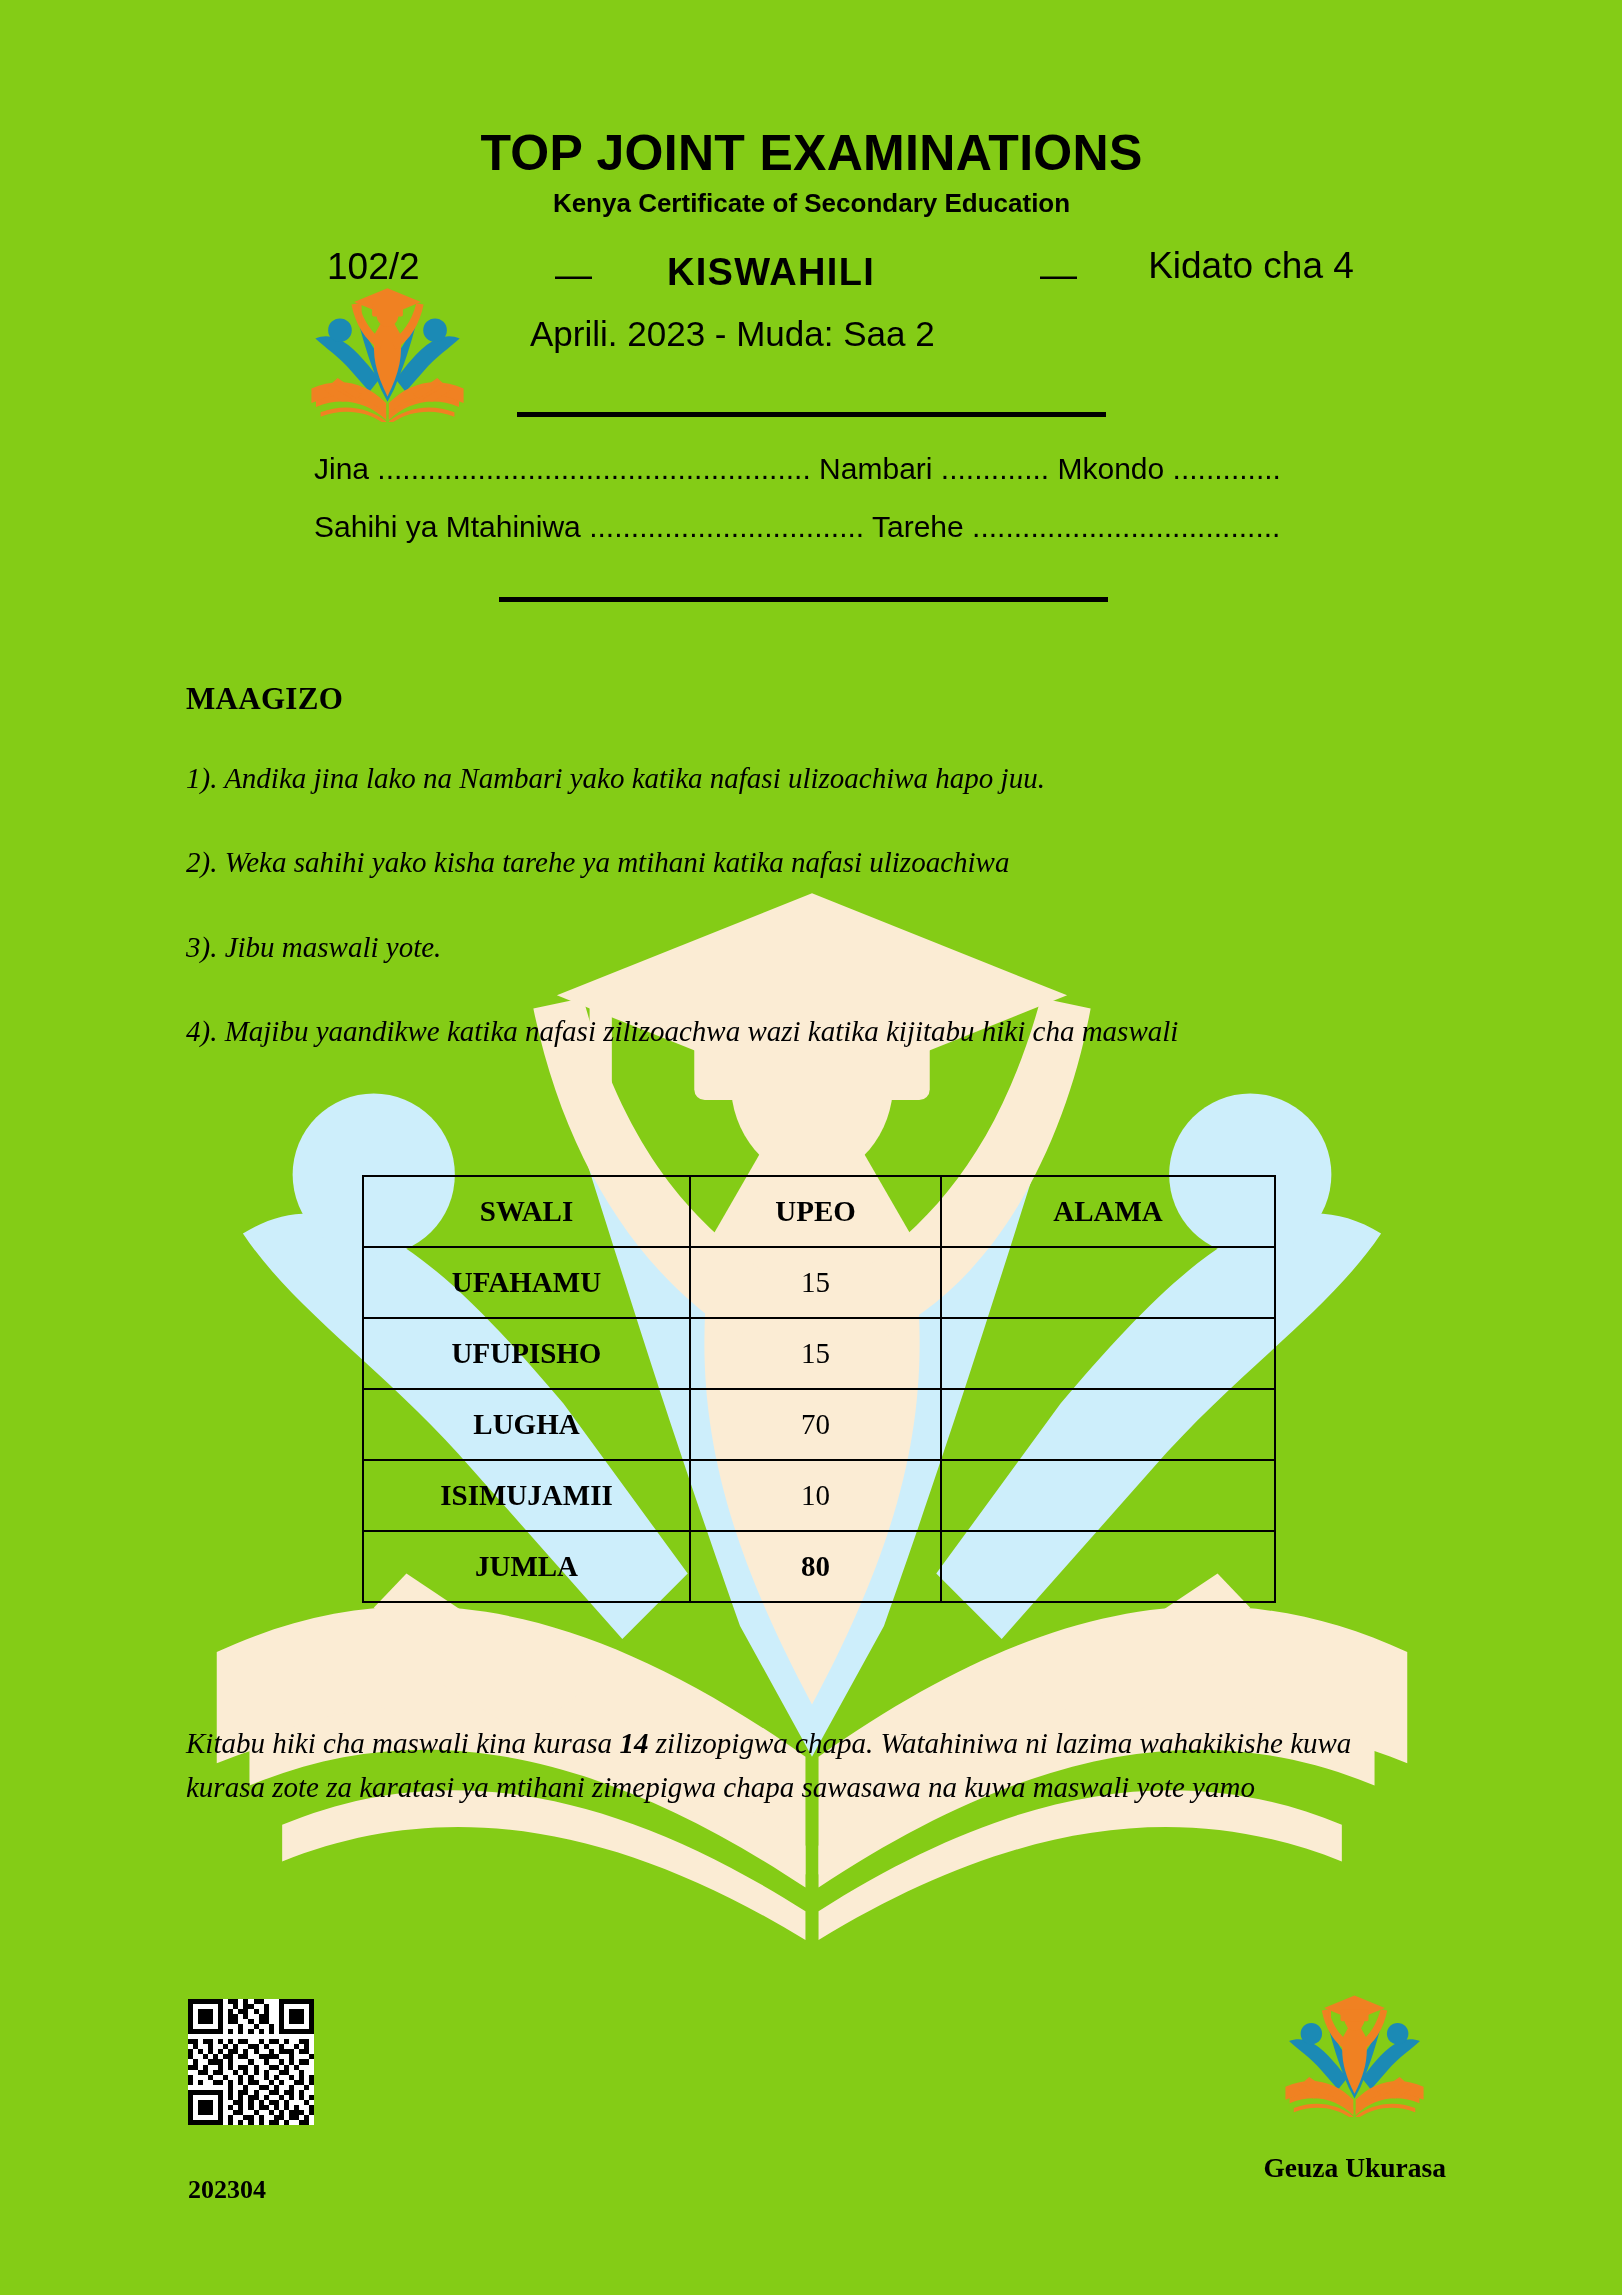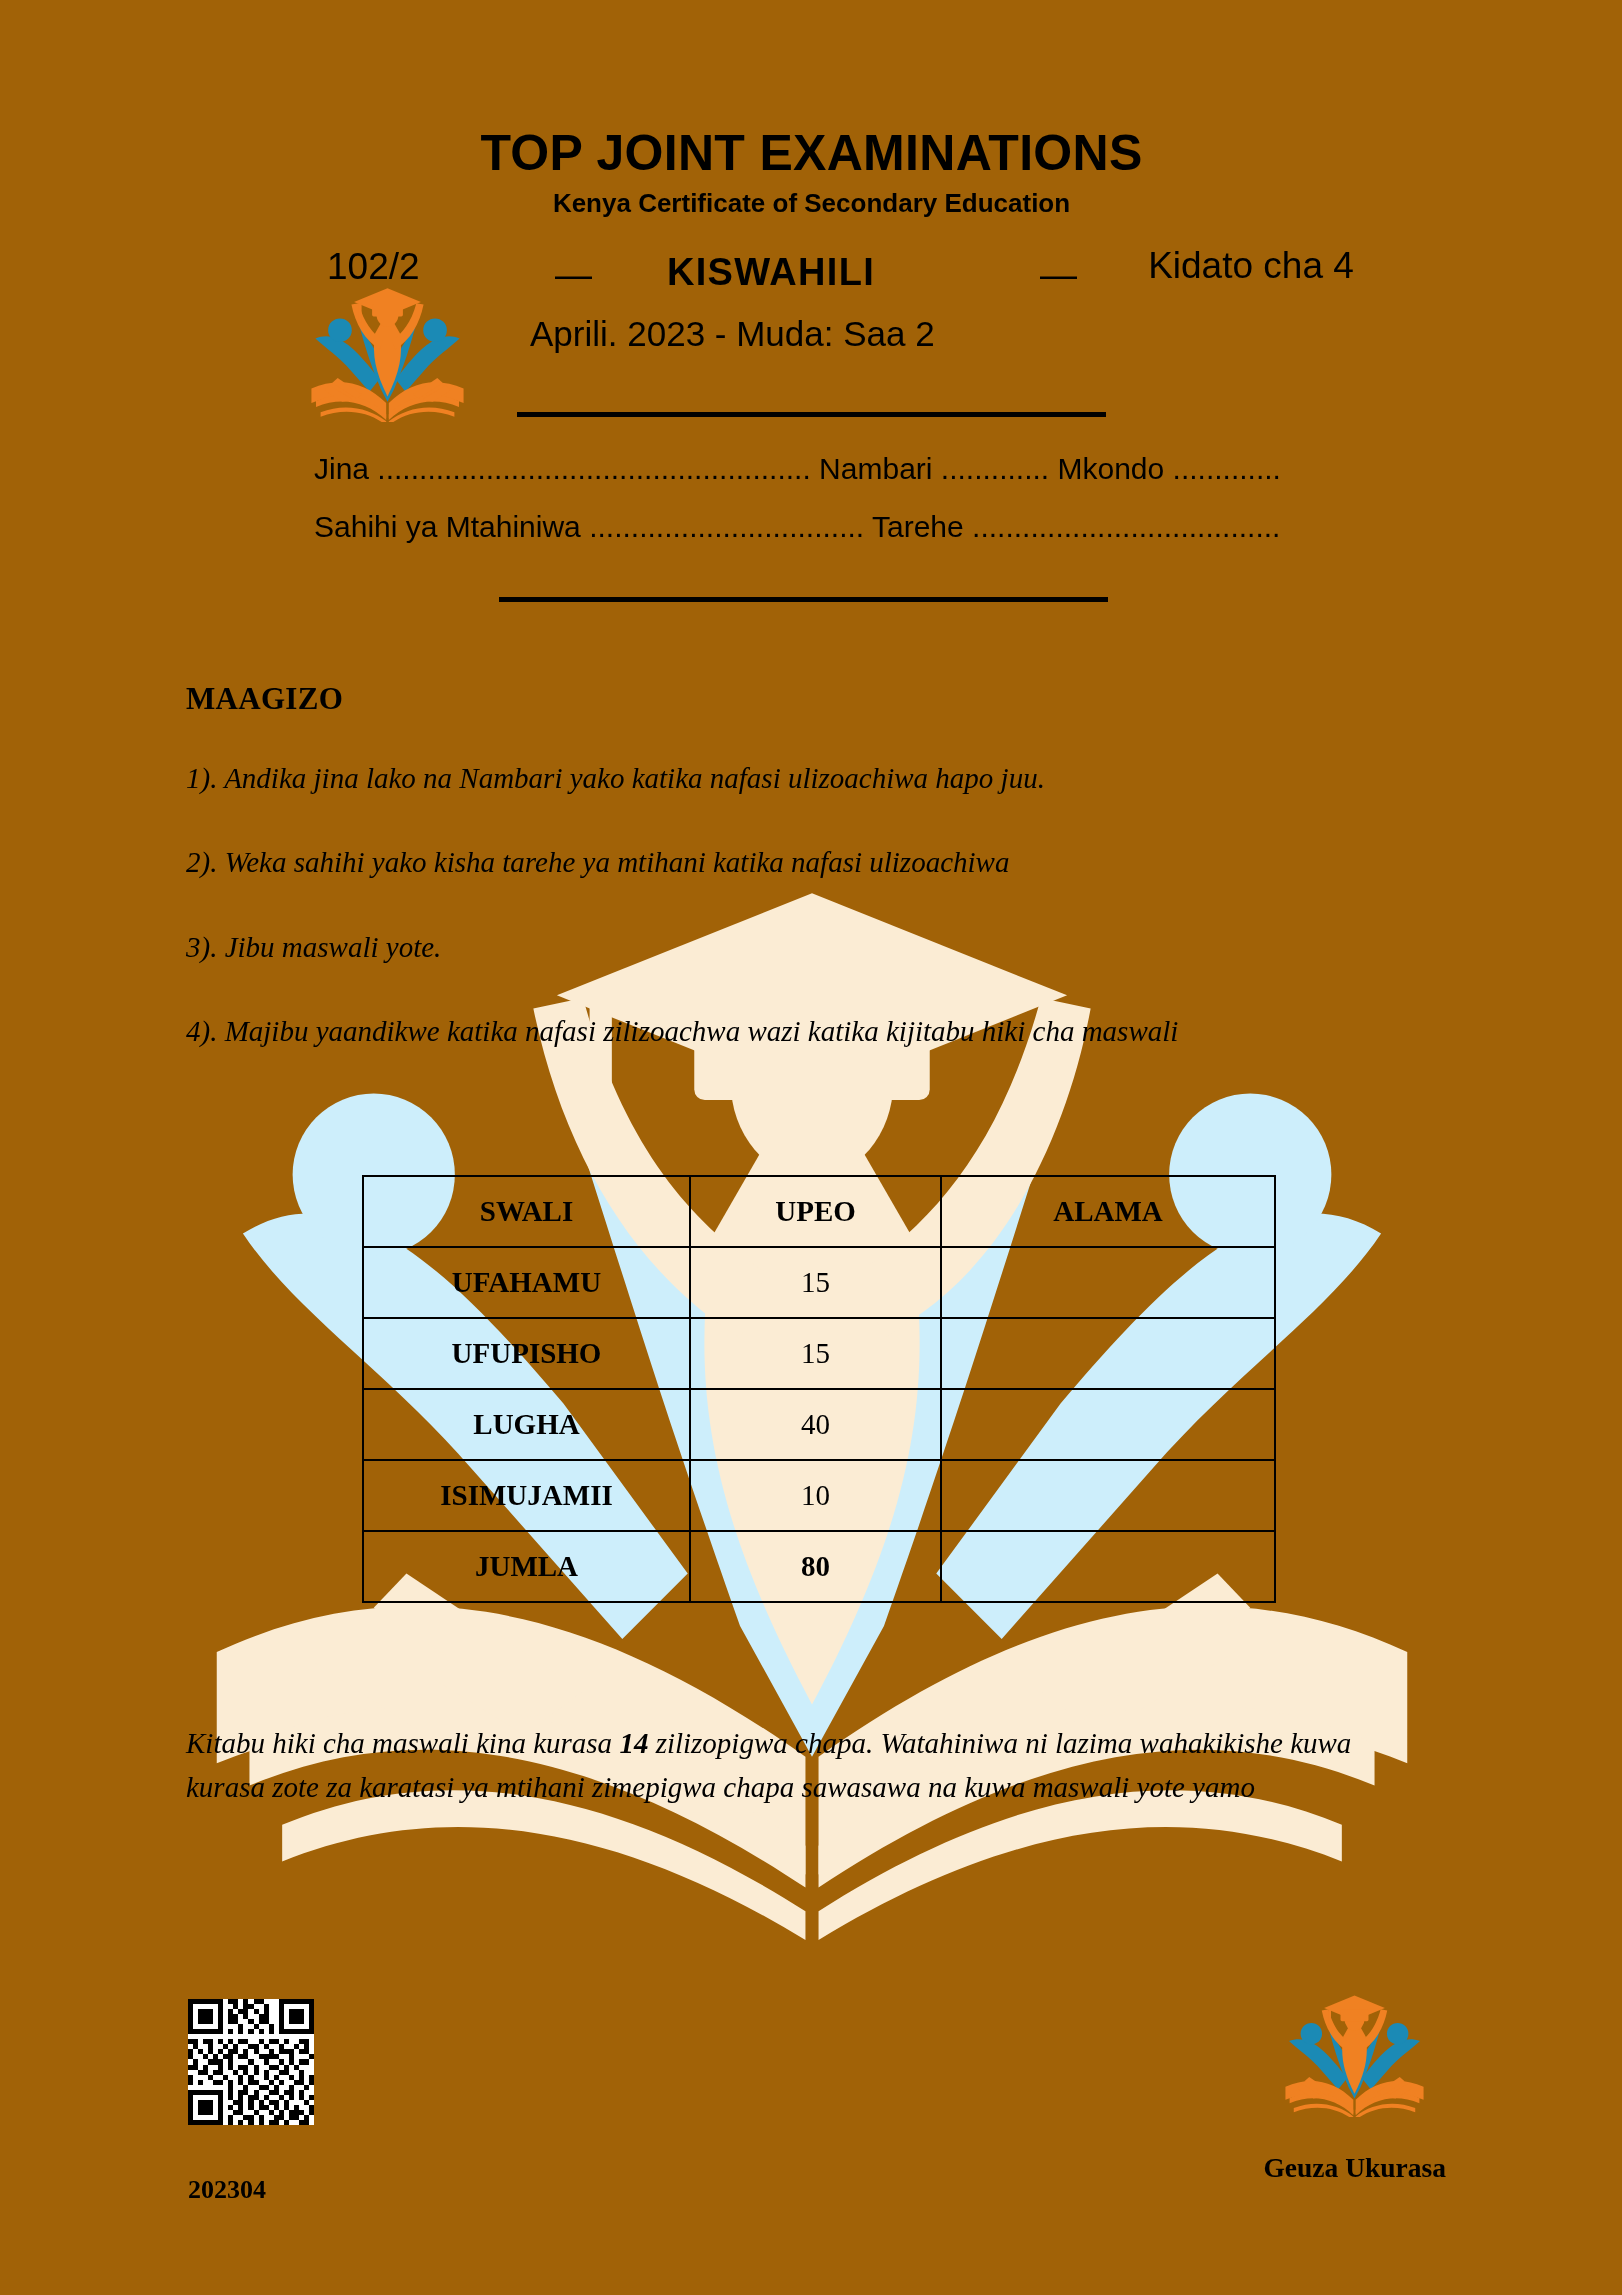--- a/index.html
+++ b/index.html
@@ -4,21 +4,21 @@
 <style>
   html, body {
     margin: 0;
     padding: 0;
     background: #8a8a8a;
   }
   .page {
     position: relative;
     width: 1623px;
     height: 2295px;
-    background: #a16207;
+    background: #84cc16;
     overflow: hidden;
     font-family: "Liberation Serif", serif;
     color: #000000;
     box-sizing: border-box;
   }
 
   
   .watermark {
     position: absolute;
     left: 50%;
@@ -400,21 +400,21 @@
           <td class="val">15</td>
           <td class="blank"></td>
         </tr>
         <tr>
           <td>UFUPISHO</td>
           <td class="val">15</td>
           <td class="blank"></td>
         </tr>
         <tr>
           <td>LUGHA</td>
-          <td class="val">40</td>
+          <td class="val">70</td>
           <td class="blank"></td>
         </tr>
         <tr>
           <td>ISIMUJAMII</td>
           <td class="val">10</td>
           <td class="blank"></td>
         </tr>
         <tr>
           <td>JUMLA</td>
           <td class="val bold">80</td>

